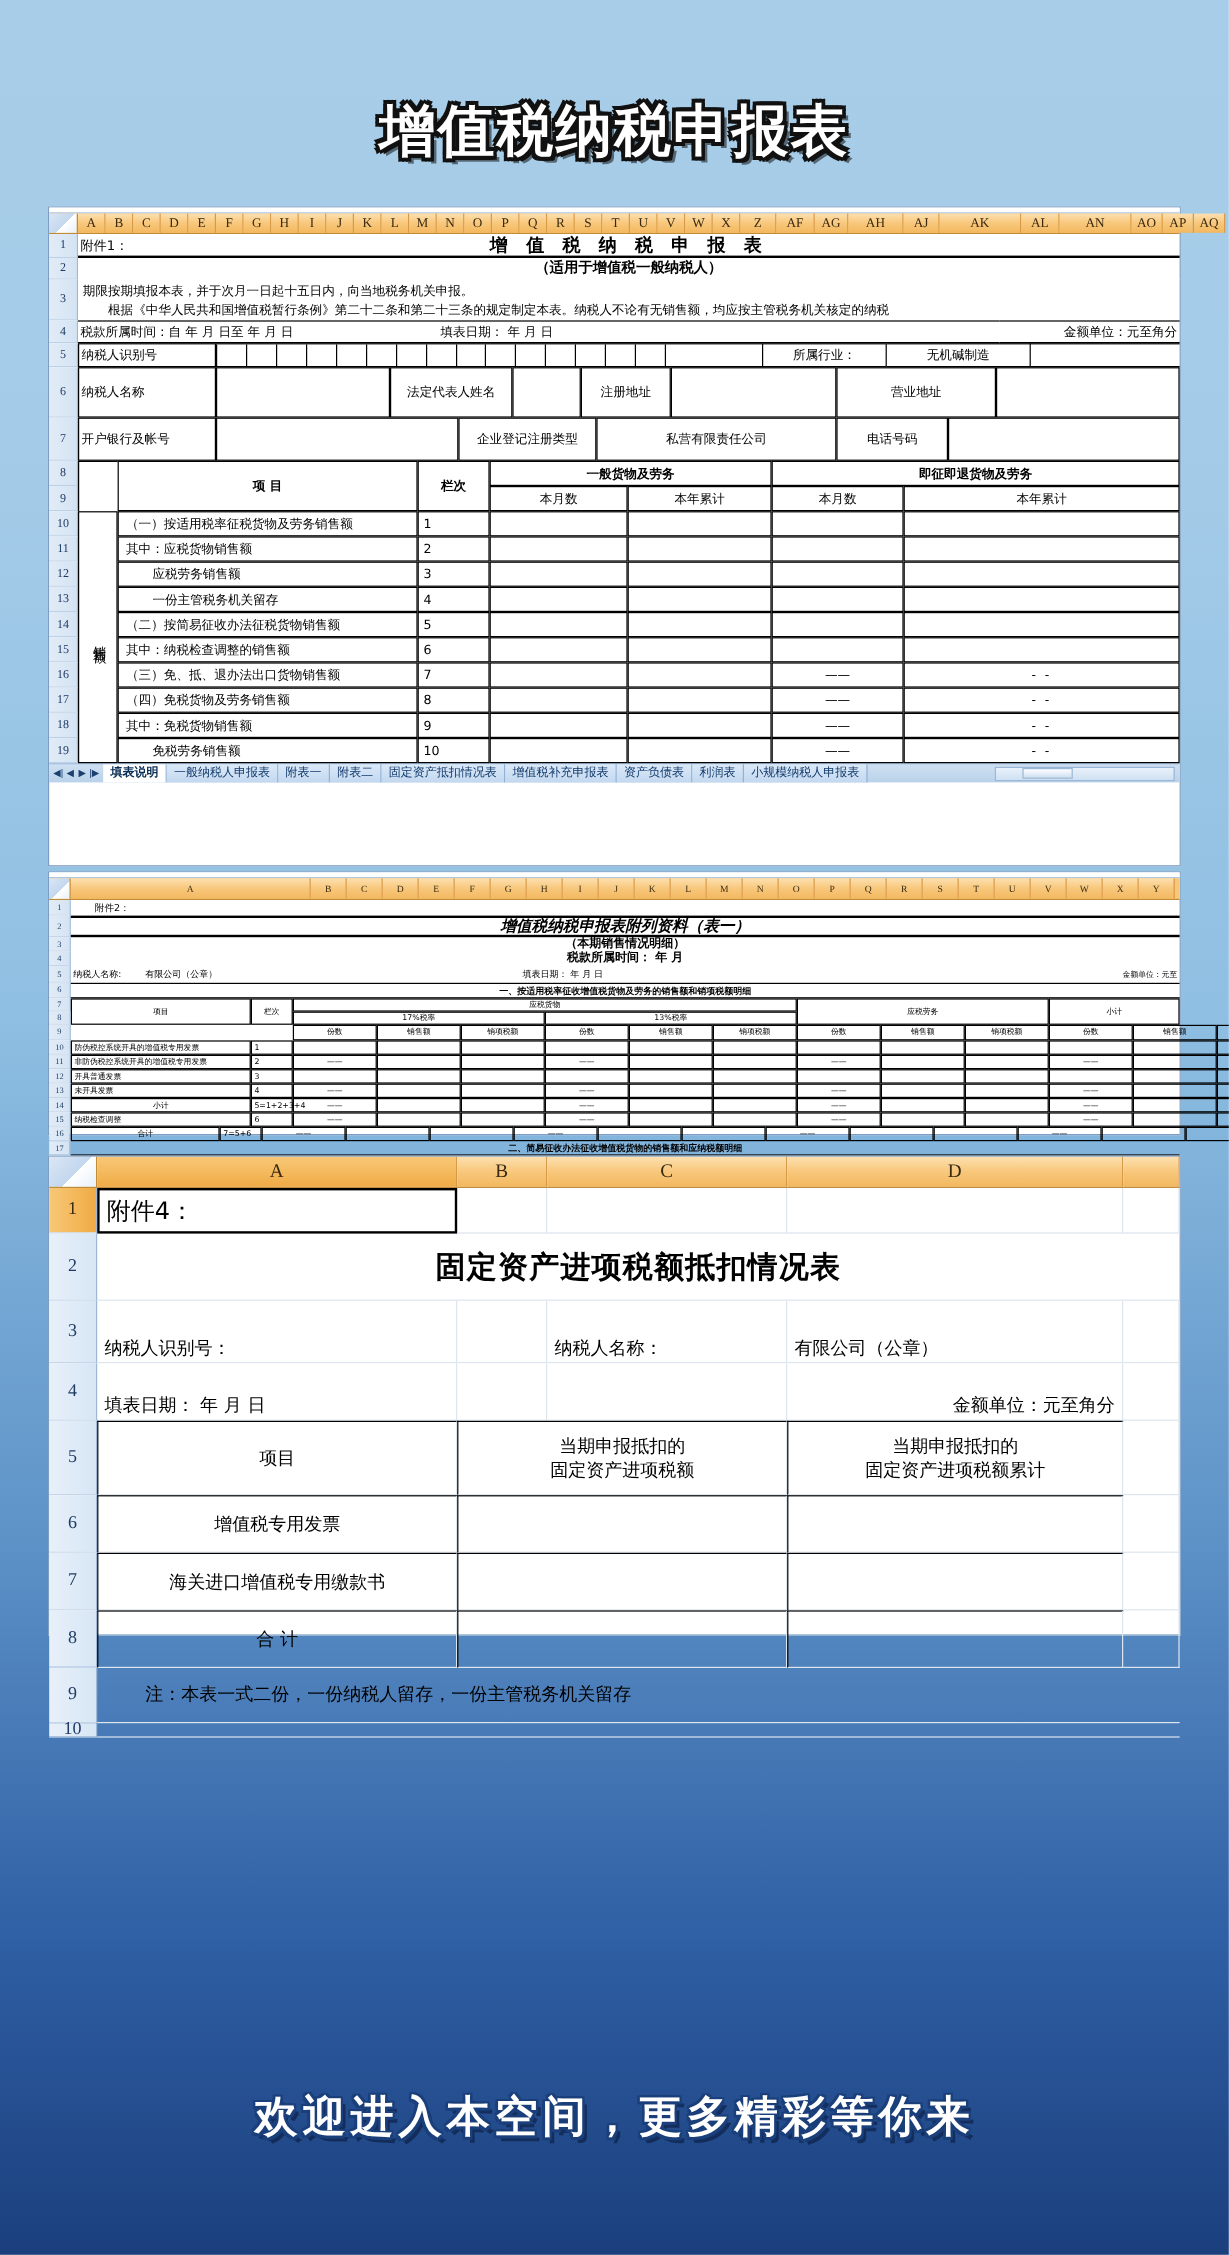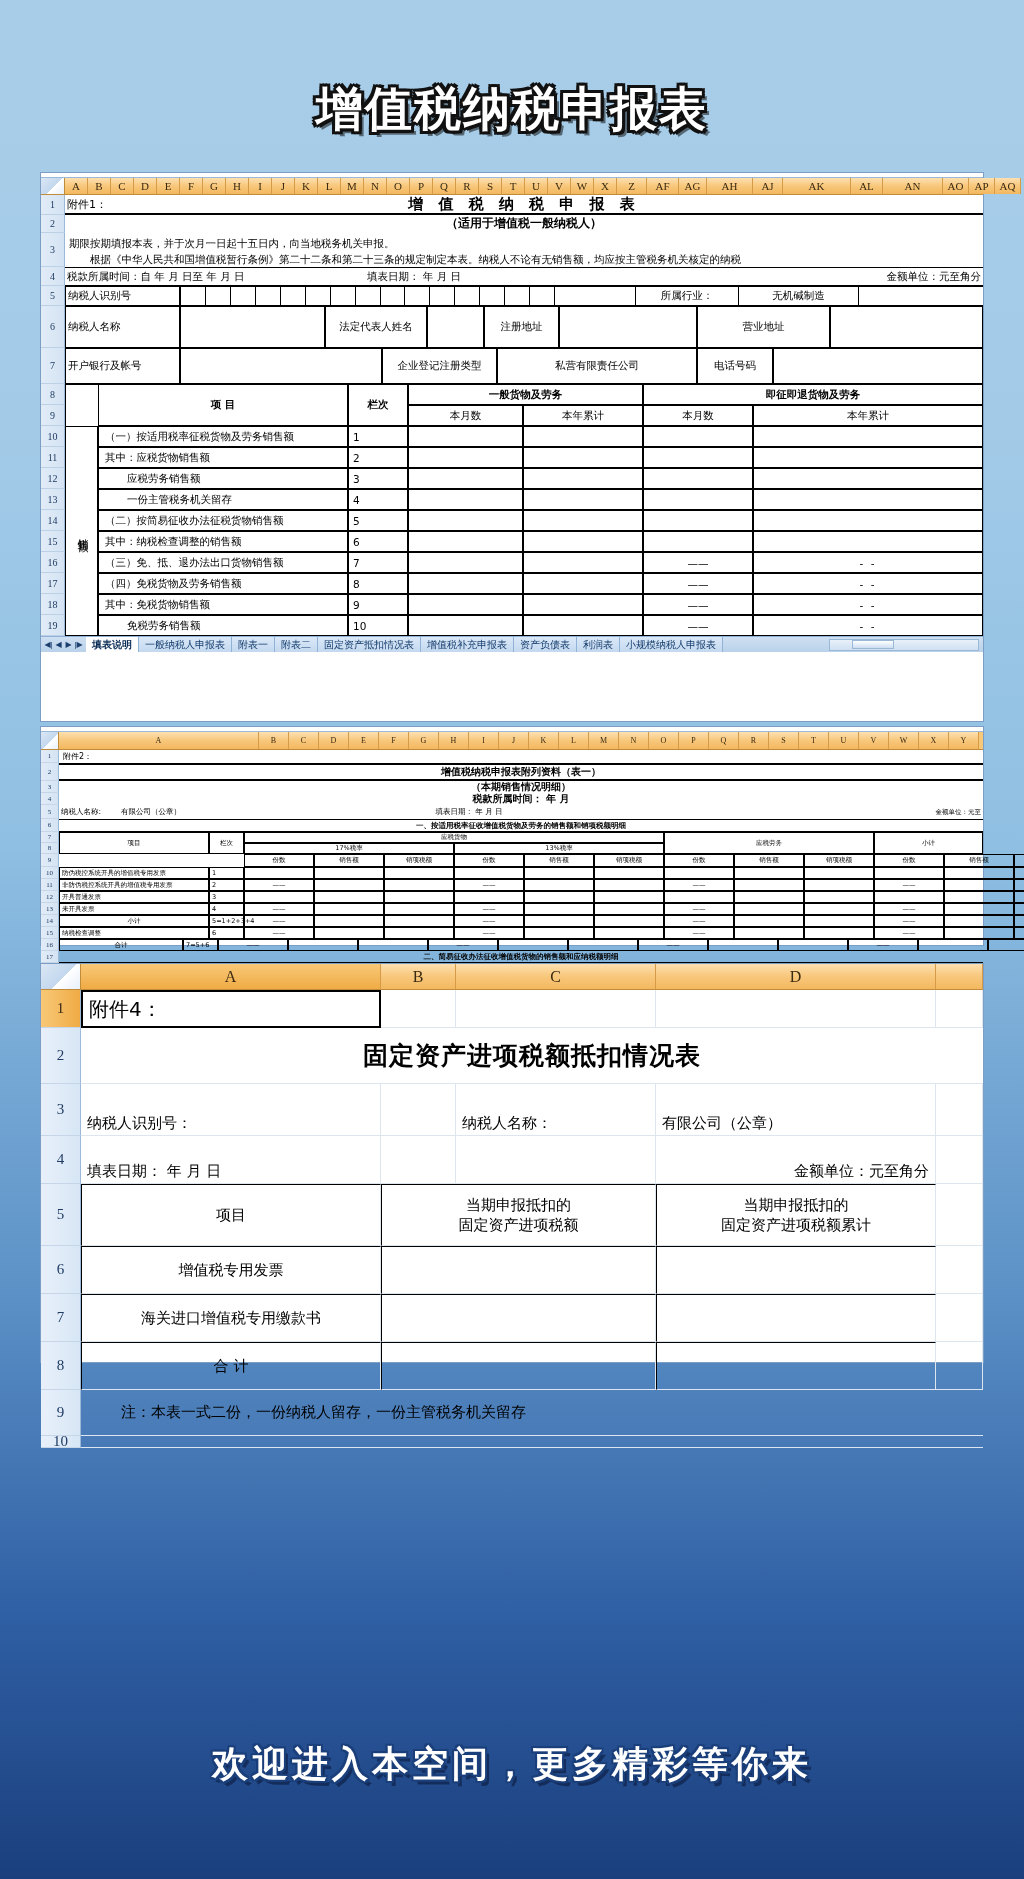--- a/index.html
+++ b/index.html
@@ -82,21 +82,21 @@
   .big{font-size:15px;font-weight:bold;letter-spacing:5px;}
   .sub{font-size:12px;font-weight:bold;}
   .para{font-size:10.5px;line-height:14px;display:block;padding:1px 4px;text-align:justify;}
   .vlabel{writing-mode:vertical-rl;text-orientation:upright;
     font-size:11px;letter-spacing:1px;display:flex;align-items:center;justify-content:center;}
 
   
   #sheet2{left:40px;top:726px;width:944px;height:220px;}
   .s2t{font-family:"DejaVu Sans","Liberation Sans",sans-serif;font-size:6.5px;color:#000;
     display:flex;align-items:center;padding:0 2px;line-height:1;}
-  .s2title{font-size:10px;font-weight:bold;}
+  .s2title{font-size:13px;font-weight:bold;font-style:italic;}
   .s2sub{font-size:10px;font-weight:bold;}
   .s2sec{font-size:7.5px;font-weight:bold;}
   .s2row{display:flex;}
   .s2rh{width:18px;flex:0 0 18px;background:linear-gradient(90deg,#e2ecf7,#d4e3f3);
     border-right:1px solid #9bb8d6;border-bottom:1px solid #c6d6e8;
     font-size:7px;color:#1f3b63;display:flex;align-items:center;justify-content:center;
     font-family:"Liberation Serif",serif;}
 
   
   #sheet3{left:40px;top:963px;width:944px;height:400px;}
@@ -245,21 +245,21 @@
           <div class="s1cell b" style="flex:1"></div>
         </div>
       </div>
       <div class="grow" style="height:36px">
         <div class="rowhdr" style="height:36px">7</div>
         <div style="display:flex;flex:1;height:36px">
           <div class="s1cell b" style="width:115px">开户银行及帐号</div>
           <div class="s1cell b" style="width:202px"></div>
           <div class="s1cell b ctr" style="width:115px">企业登记注册类型</div>
           <div class="s1cell b ctr" style="width:200px">私营有限责任公司</div>
-          <div class="s1cell b ctr" style="width:76px">电话号码</div>
+          <div class="s1cell b ctr" style="width:93px">电话号码</div>
           <div class="s1cell b" style="flex:1"></div>
         </div>
       </div>
       <div class="grow" style="height:21px">
         <div class="rowhdr" style="height:21px">8</div>
         <div style="display:flex;flex:1;height:21px">
           <div class="s1cell ctr" style="width:33px;border-left:1px solid #000;border-top:1px solid #000"></div>
           <div class="s1cell ctr b" style="width:250px;height:42px;font-weight:bold">项   目</div>
           <div class="s1cell ctr b" style="width:60px;height:42px;font-weight:bold">栏次</div>
           <div class="s1cell ctr b" style="width:235px;font-weight:bold">一般货物及劳务</div>
@@ -451,21 +451,21 @@
       <div class="ch" style="width:30px;flex:0 0 30px;font-size:8px">U</div>
       <div class="ch" style="width:30px;flex:0 0 30px;font-size:8px">V</div>
       <div class="ch" style="width:30px;flex:0 0 30px;font-size:8px">W</div>
       <div class="ch" style="width:30px;flex:0 0 30px;font-size:8px">X</div>
       <div class="ch" style="width:30px;flex:0 0 30px;font-size:8px">Y</div>
     </div>
   <div id="s2-body">
       <div class="s2row" style="height:13px">
         <div class="s2rh" style="height:13px">1</div>
         <div style="display:flex;flex:1;height:13px">
-          <div class="s2t" style="flex:1;font-size:8px;padding-left:4px">附件2：</div>
+          <div class="s2t" style="flex:1;font-size:8px;padding-left:20px">附件2：</div>
         </div>
       </div>
       <div class="s2row" style="height:18px">
         <div class="s2rh" style="height:18px">2</div>
         <div style="display:flex;flex:1;height:18px">
           <div class="s2t" style="flex:1;justify-content:center;border-top:2px solid #000;border-bottom:2px solid #000">
             <span class="s2title">增值税纳税申报表附列资料（表一）</span>
           </div>
         </div>
       </div>

